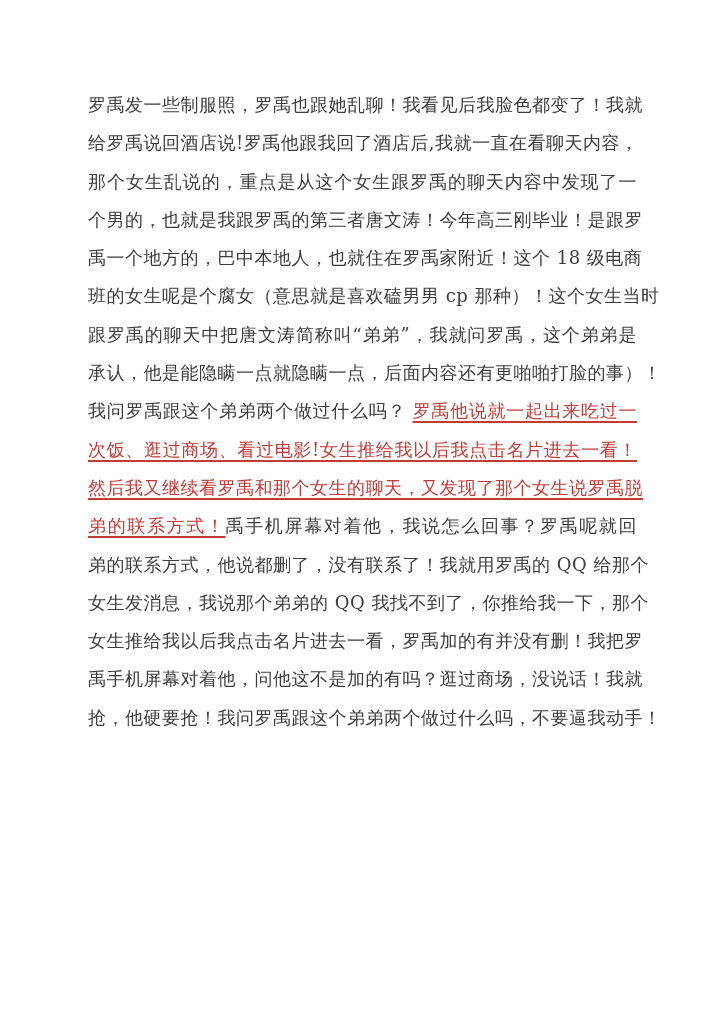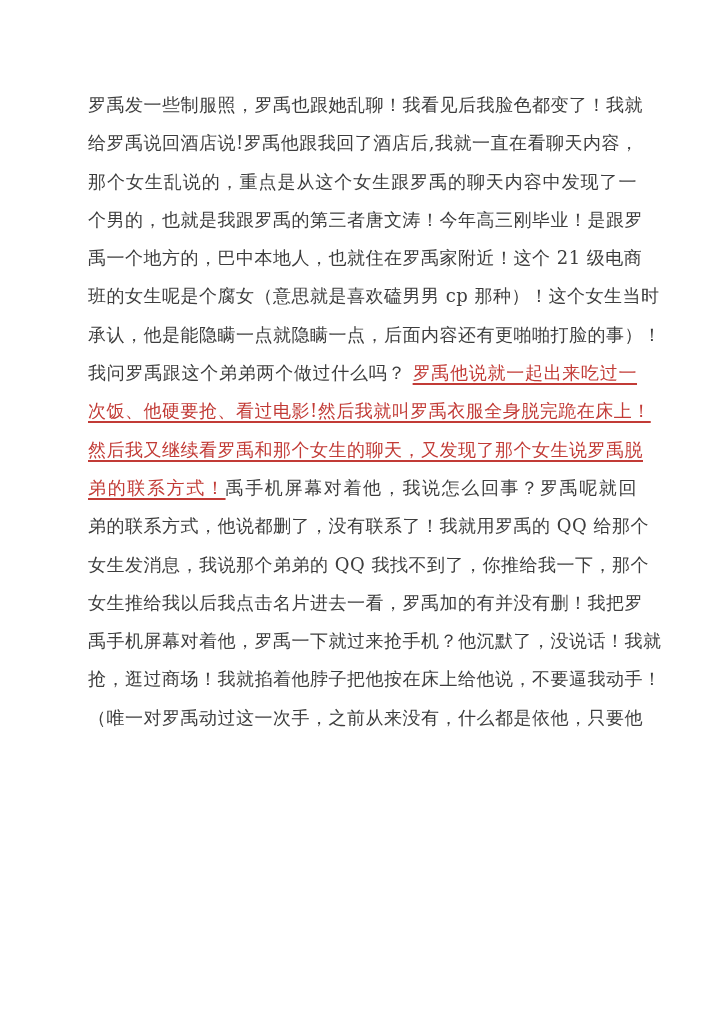--- a/index.html
+++ b/index.html
@@ -53,27 +53,27 @@
 </style>
 </head>
 <body>
 
 <div class="page">
   <div class="text-block">
       <div class="line"><span class="seg">罗禹发一些制服照，罗禹也跟她乱聊！我看见后我脸色都变了！我就</span></div>
       <div class="line"><span class="seg">给罗禹说回酒店说!罗禹他跟我回了酒店后,我就一直在看聊天内容，</span></div>
       <div class="line"><span class="seg">那个女生乱说的，重点是从这个女生跟罗禹的聊天内容中发现了一</span></div>
       <div class="line"><span class="seg">个男的，也就是我跟罗禹的第三者唐文涛！今年高三刚毕业！是跟罗</span></div>
-      <div class="line"><span class="seg">禹一个地方的，巴中本地人，也就住在罗禹家附近！这个 21 级电商</span></div>
+      <div class="line"><span class="seg">禹一个地方的，巴中本地人，也就住在罗禹家附近！这个 18 级电商</span></div>
       <div class="line"><span class="seg">班的女生呢是个腐女（意思就是喜欢磕男男 cp 那种）！这个女生当时</span></div>
+      <div class="line"><span class="seg">跟罗禹的聊天中把唐文涛简称叫“弟弟”，我就问罗禹，这个弟弟是</span></div>
       <div class="line"><span class="seg">承认，他是能隐瞒一点就隐瞒一点，后面内容还有更啪啪打脸的事）！</span></div>
       <div class="line"><span class="seg">我问罗禹跟这个弟弟两个做过什么吗？ </span><span class="seg red">罗禹他说就一起出来吃过一</span></div>
-      <div class="line"><span class="seg red">次饭、他硬要抢、看过电影!然后我就叫罗禹衣服全身脱完跪在床上！</span></div>
+      <div class="line"><span class="seg red">次饭、逛过商场、看过电影!女生推给我以后我点击名片进去一看！</span></div>
       <div class="line"><span class="seg red">然后我又继续看罗禹和那个女生的聊天，又发现了那个女生说罗禹脱</span></div>
       <div class="line"><span class="seg red">弟的联系方式！</span><span class="seg">禹手机屏幕对着他，我说怎么回事？罗禹呢就回</span></div>
       <div class="line"><span class="seg">弟的联系方式，他说都删了，没有联系了！我就用罗禹的 QQ 给那个</span></div>
       <div class="line"><span class="seg">女生发消息，我说那个弟弟的 QQ 我找不到了，你推给我一下，那个</span></div>
       <div class="line"><span class="seg">女生推给我以后我点击名片进去一看，罗禹加的有并没有删！我把罗</span></div>
-      <div class="line"><span class="seg">禹手机屏幕对着他，罗禹一下就过来抢手机？他沉默了，没说话！我就</span></div>
-      <div class="line"><span class="seg">抢，逛过商场！我就掐着他脖子把他按在床上给他说，不要逼我动手！</span></div>
-      <div class="line"><span class="seg">（唯一对罗禹动过这一次手，之前从来没有，什么都是依他，只要他</span></div>
+      <div class="line"><span class="seg">禹手机屏幕对着他，问他这不是加的有吗？逛过商场，没说话！我就</span></div>
+      <div class="line"><span class="seg">抢，他硬要抢！我问罗禹跟这个弟弟两个做过什么吗，不要逼我动手！</span></div>
     </div>
 </div>
 
 </body></html>

